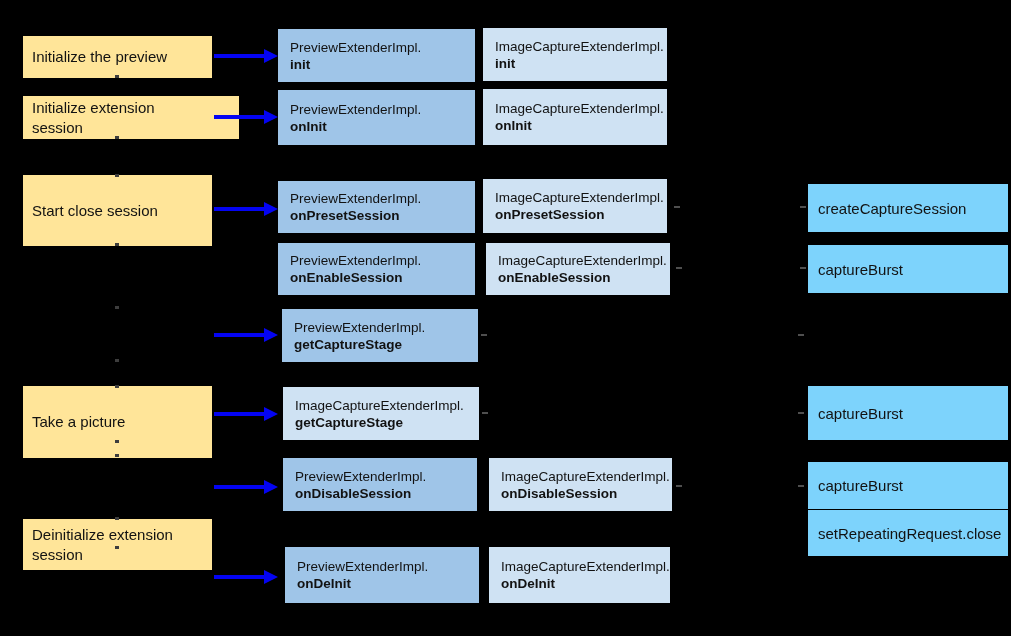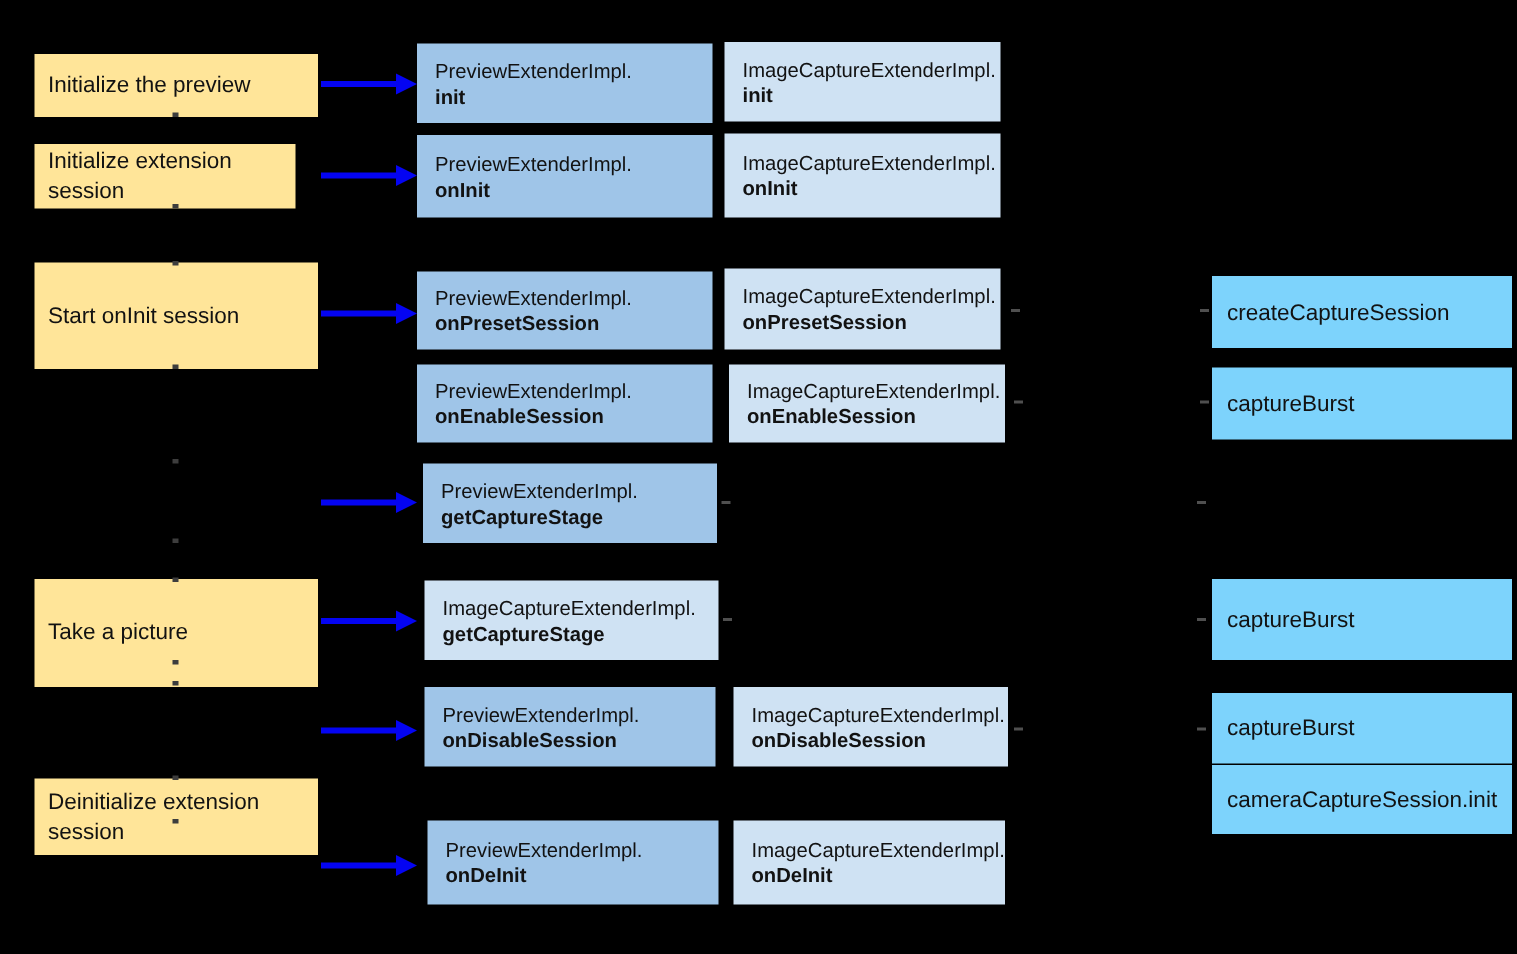--- a/index.html
+++ b/index.html
@@ -14,21 +14,21 @@
   .capture{background:#cfe2f3;}
   .cam2{background:#7dd3fc;padding-left:10px;font-size:15px;}
   .arrow{position:absolute;left:214px;width:50px;height:4px;background:#0404f2;}
   .arrow::after{content:"";position:absolute;right:-14px;top:-5px;width:0;height:0;
         border-left:14px solid #0404f2;border-top:7px solid transparent;border-bottom:7px solid transparent;}
   .dash{position:absolute;width:6px;height:2px;background:#4f4f4f;}
   .tick{position:absolute;left:115px;width:4px;height:3px;background:#3d3d3d;}
 
   
   .s0{left:23px;top:36px;width:189px;height:42px}
-  .s1{left:23px;top:96px;width:174px;height:43px}
+  .s1{left:23px;top:96px;width:216px;height:43px}
   .s2{left:23px;top:175px;width:189px;height:71px}
   .s3{left:23px;top:307px;width:189px;height:55px}
   .s4{left:23px;top:386px;width:189px;height:72px}
   .s5{left:23px;top:455px;width:189px;height:65px}
   .s6{left:23px;top:519px;width:189px;height:51px}
   
   .m0{left:278px;top:29px;width:197px;height:53px}
   .m1{left:483px;top:28px;width:184px;height:53px}
   .m2{left:278px;top:90px;width:197px;height:55px}
   .m3{left:483px;top:89px;width:184px;height:56px}
@@ -62,21 +62,21 @@
   .t6{top:385px}.t7{top:440px}.t8{top:454px}.t9{top:517px}.t10{top:546px}
 </style>
 </head>
 <body>
 
 <div id="stage">
 
   <div class="box step s0">Initialize the preview</div>
   <div class="box step s1">Initialize extension
 session</div>
-  <div class="box step s2">Start onInit session</div>
+  <div class="box step s2">Start close session</div>
   <div class="box step s4">Take a picture</div>
   <div class="box step s6">Deinitialize extension
 session</div>
 
   <div class="arrow a0"></div>
   <div class="arrow a1"></div>
   <div class="arrow a2"></div>
   <div class="arrow a3"></div>
   <div class="arrow a4"></div>
   <div class="arrow a5"></div>
@@ -136,21 +136,21 @@
   </div>
   <div class="box method capture m13">
     <span class="l1">ImageCaptureExtenderImpl.</span>
     <span class="l2">onDeInit</span>
   </div>
 
   <div class="box cam2 g0">createCaptureSession</div>
   <div class="box cam2 g1">captureBurst</div>
   <div class="box cam2 g3">captureBurst</div>
   <div class="box cam2 g4">captureBurst</div>
-  <div class="box cam2 g5">cameraCaptureSession.init</div>
+  <div class="box cam2 g5">setRepeatingRequest.close</div>
 
   <div class="dash d0"></div>
   <div class="dash d1"></div>
   <div class="dash d2"></div>
   <div class="dash d3"></div>
   <div class="dash d4"></div>
   <div class="dash d5"></div>
   <div class="dash d6"></div>
   <div class="dash d7"></div>
   <div class="dash d8"></div>

